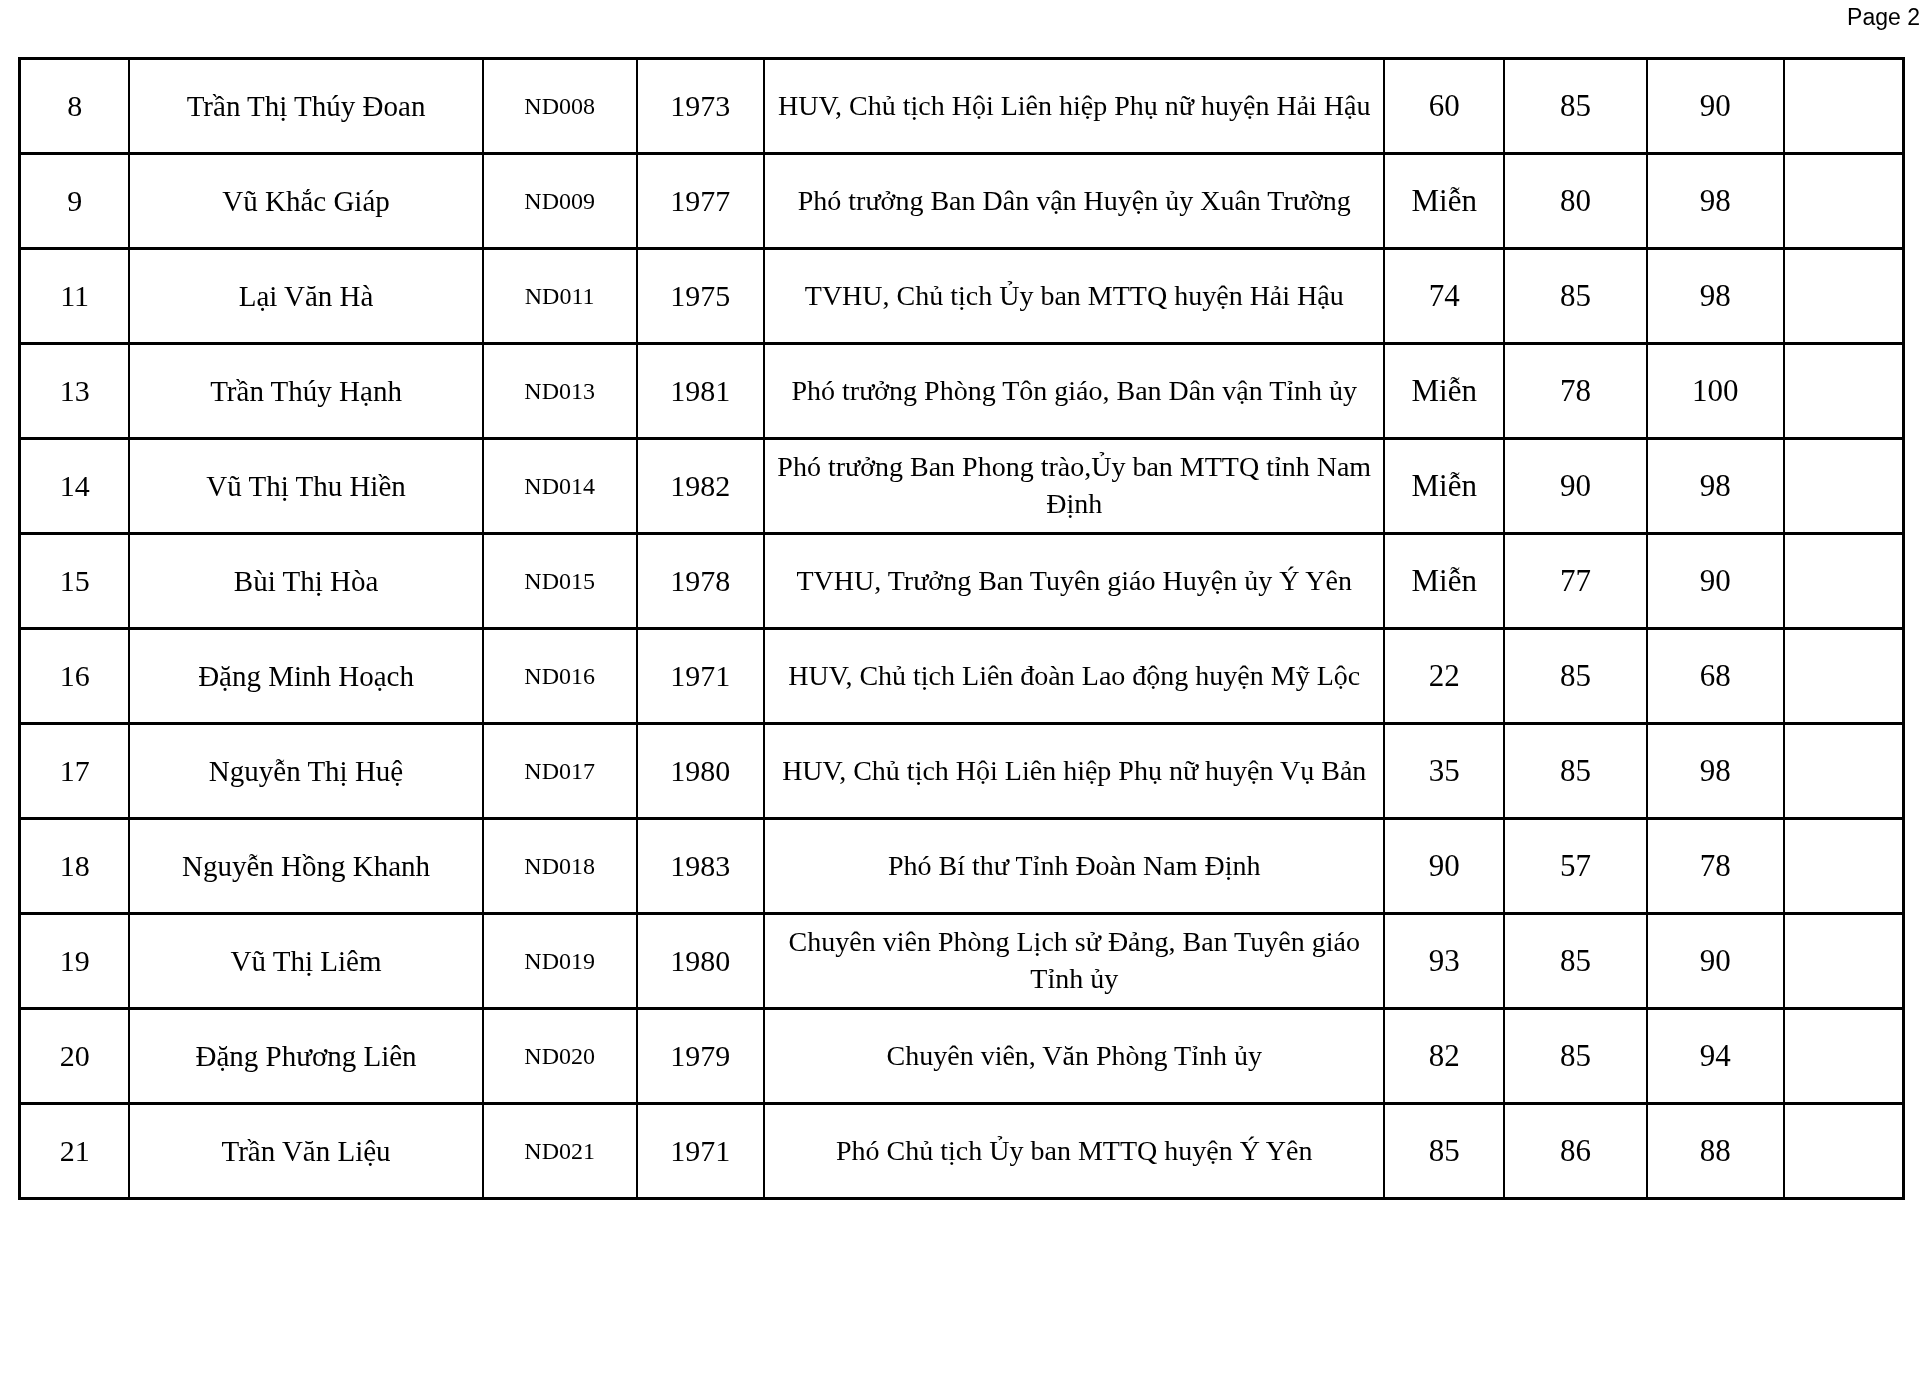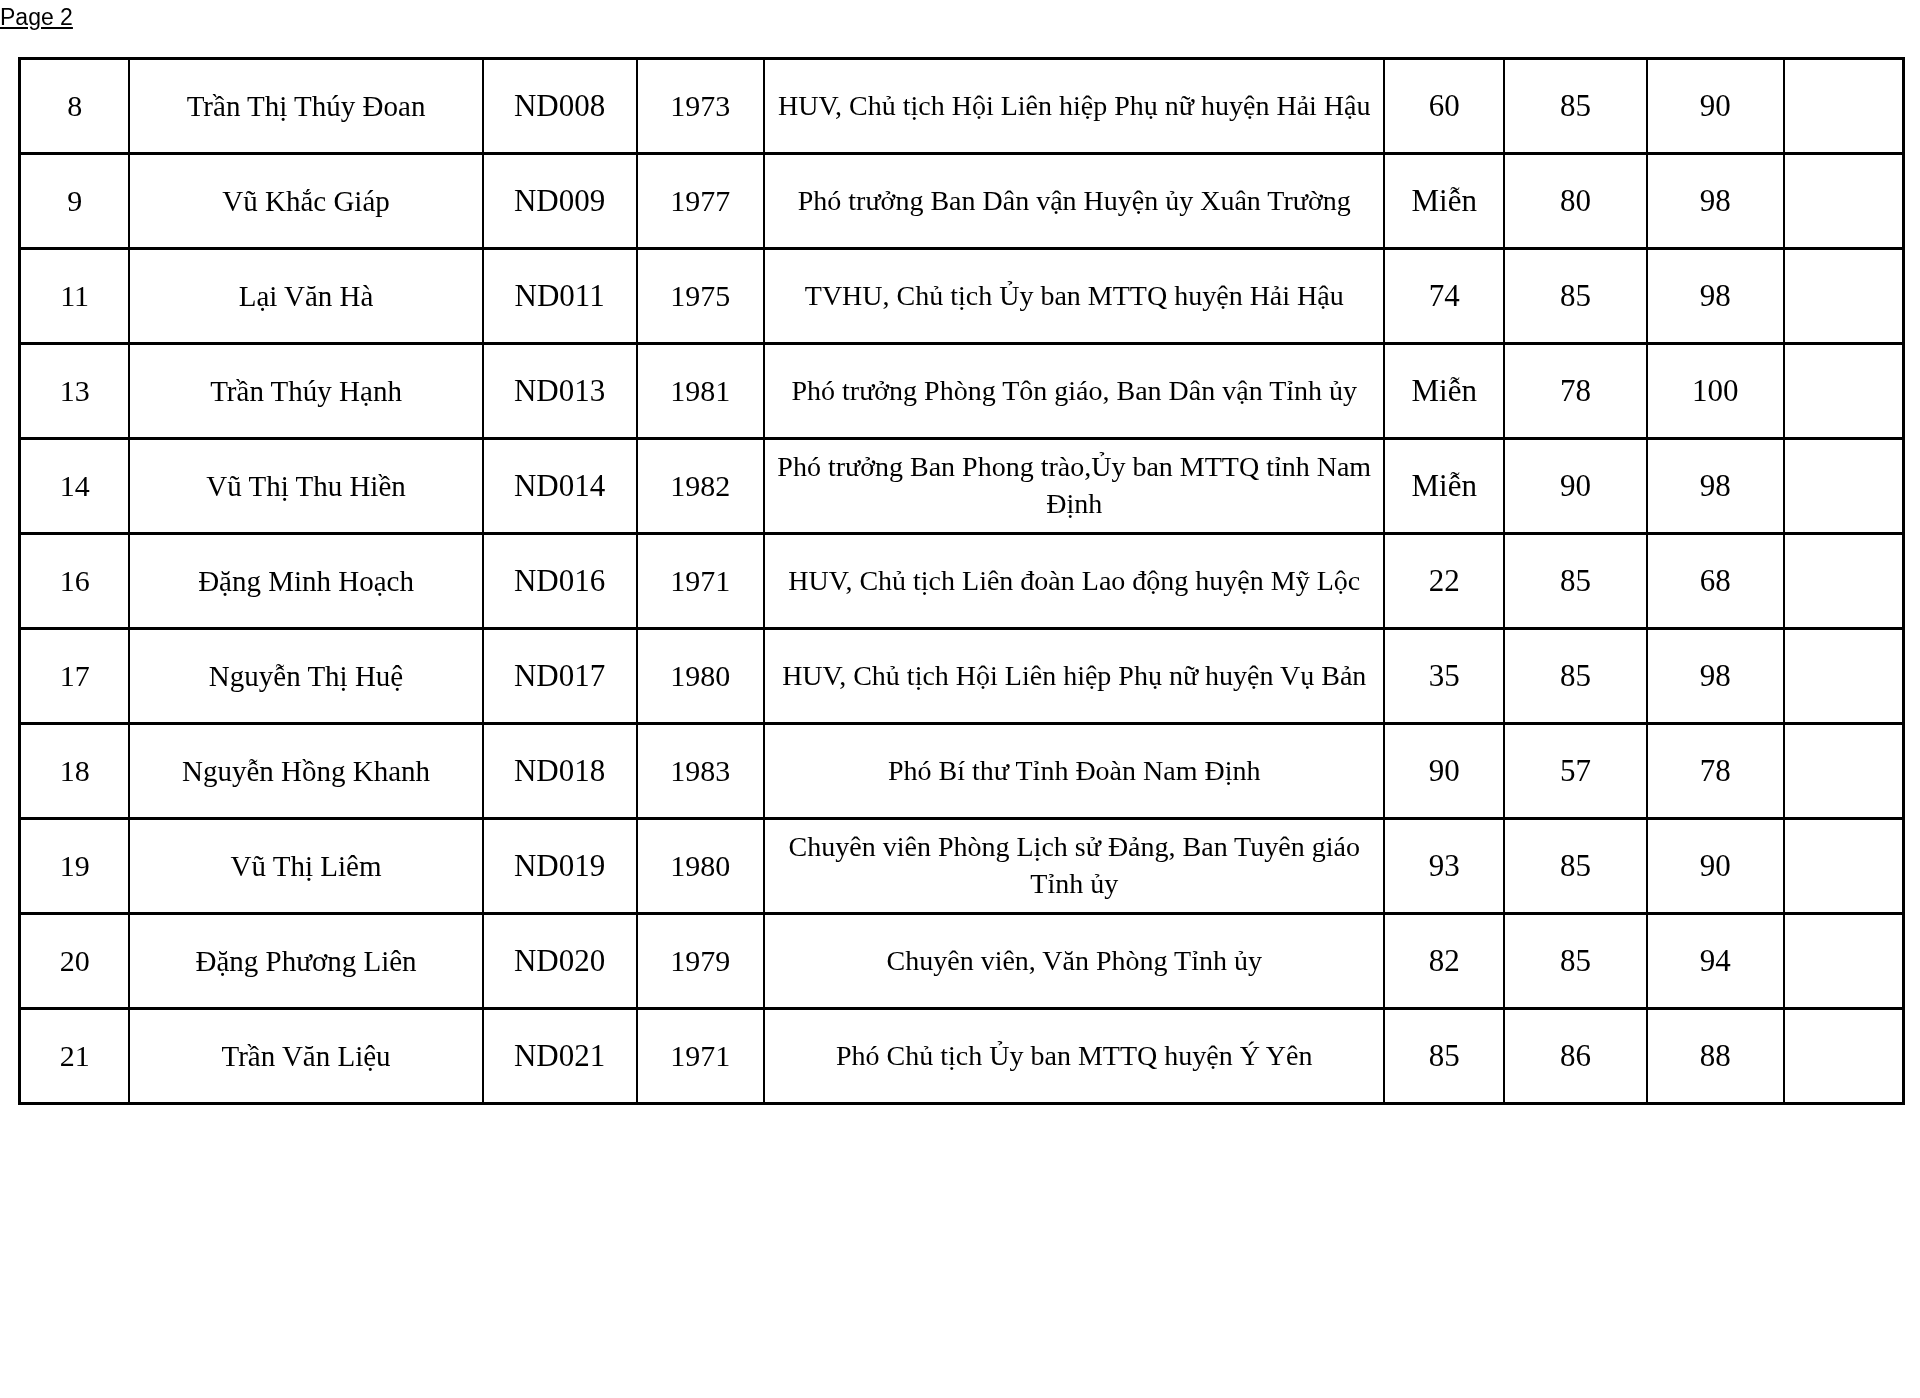--- a/index.html
+++ b/index.html
@@ -12,25 +12,24 @@
     height: 1398px;
     position: relative;
     font-family: "Liberation Serif", "DejaVu Serif", serif;
     color: #000;
   }
   .page-title {
     position: absolute;
     top: 4px;
     left: 0;
     width: 100%;
-    text-align: left;
+    text-align: right;
     font-family: "Liberation Sans", "DejaVu Sans", sans-serif;
     font-size: 23px;
     font-weight: 400;
-    text-decoration: underline;
   }
   table.score-table {
     position: absolute;
     left: 18px;
     top: 57px;
     width: 1887px;
     border-collapse: collapse;
     table-layout: fixed;
     border: 3px solid #000;
   }
@@ -39,21 +38,21 @@
     border-color: #000;
     border-width: 3px 2px;   
     height: 92px;
     vertical-align: middle;
     text-align: center;
     padding: 0 6px;
     overflow: hidden;
   }
   td.cell-index  { font-size: 30px; }
   td.cell-name   { font-size: 29px; margin-left: 27px; }
-  td.cell-code   { font-size: 31px; }
+  td.cell-code   { font-size: 24px; }
   td.cell-year   { font-size: 30px; }
   td.cell-position { font-size: 28px; line-height: 1.32; margin-left: 20px; }
   td.cell-score  { font-size: 31px; }
   td.cell-blank  { }
 </style>
 </head>
 <body>
 
 <div class="page-title">Page 2</div>
 
@@ -119,20 +118,31 @@
     <td class="cell-name">Vũ Thị Thu Hiền</td>
     <td class="cell-code">ND014</td>
     <td class="cell-year">1982</td>
     <td class="cell-position">Phó trưởng Ban Phong trào,Ủy ban MTTQ tỉnh Nam Định</td>
     <td class="cell-score">Miễn</td>
     <td class="cell-score">90</td>
     <td class="cell-score">98</td>
     <td class="cell-blank"></td>
   </tr>
       <tr>
+    <td class="cell-index">15</td>
+    <td class="cell-name">Bùi Thị Hòa</td>
+    <td class="cell-code">ND015</td>
+    <td class="cell-year">1978</td>
+    <td class="cell-position">TVHU, Trưởng Ban Tuyên giáo Huyện ủy Ý Yên</td>
+    <td class="cell-score">Miễn</td>
+    <td class="cell-score">77</td>
+    <td class="cell-score">90</td>
+    <td class="cell-blank"></td>
+  </tr>
+      <tr>
     <td class="cell-index">16</td>
     <td class="cell-name">Đặng Minh Hoạch</td>
     <td class="cell-code">ND016</td>
     <td class="cell-year">1971</td>
     <td class="cell-position">HUV, Chủ tịch Liên đoàn Lao động huyện Mỹ Lộc</td>
     <td class="cell-score">22</td>
     <td class="cell-score">85</td>
     <td class="cell-score">68</td>
     <td class="cell-blank"></td>
   </tr>

